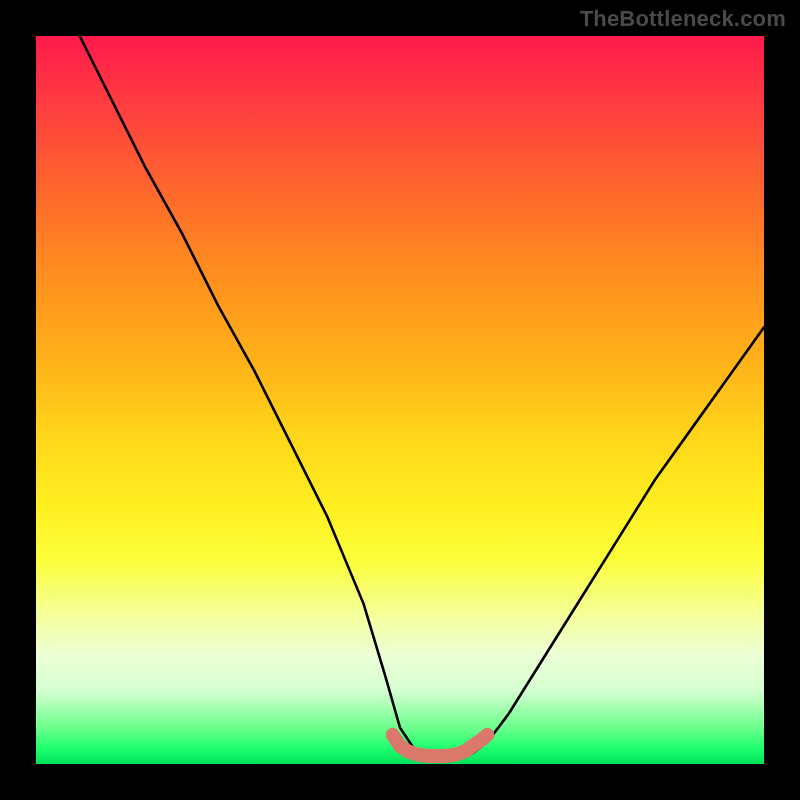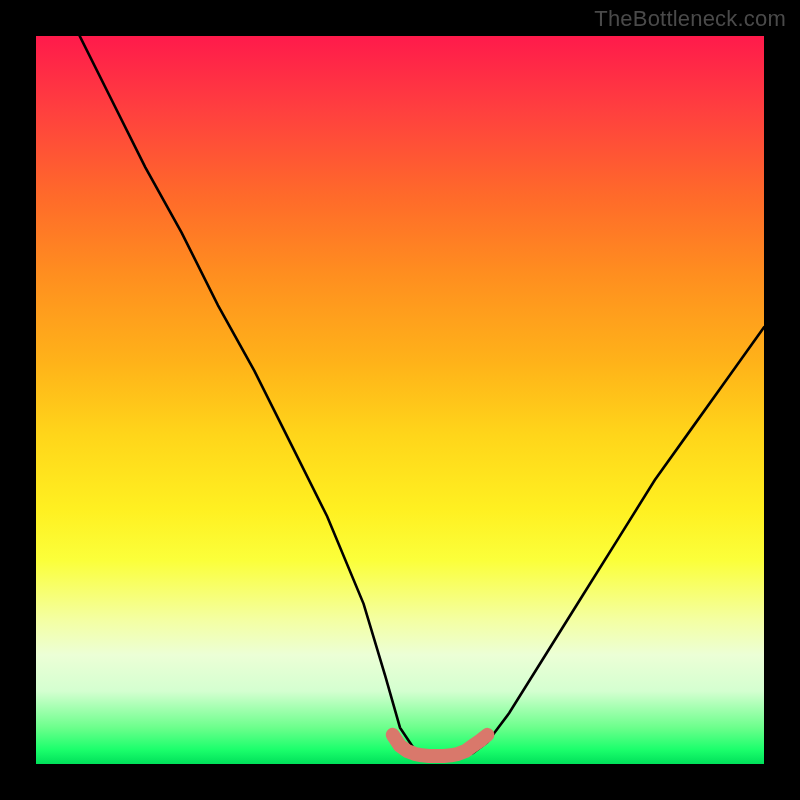--- a/index.html
+++ b/index.html
@@ -16,21 +16,21 @@
     width: 800px;
     height: 800px;
     background: #000;
   }
   .watermark {
     position: absolute;
     top: 6px;
     right: 14px;
     color: #4a4a4a;
     font-size: 22px;
-    font-weight: 400;
+    font-weight: 700;
     letter-spacing: 0.2px;
     z-index: 50;
   }
   .plot-area {
     position: absolute;
     left: 36px;
     top: 36px;
     width: 728px;
     height: 728px;
     background: linear-gradient(to bottom,

